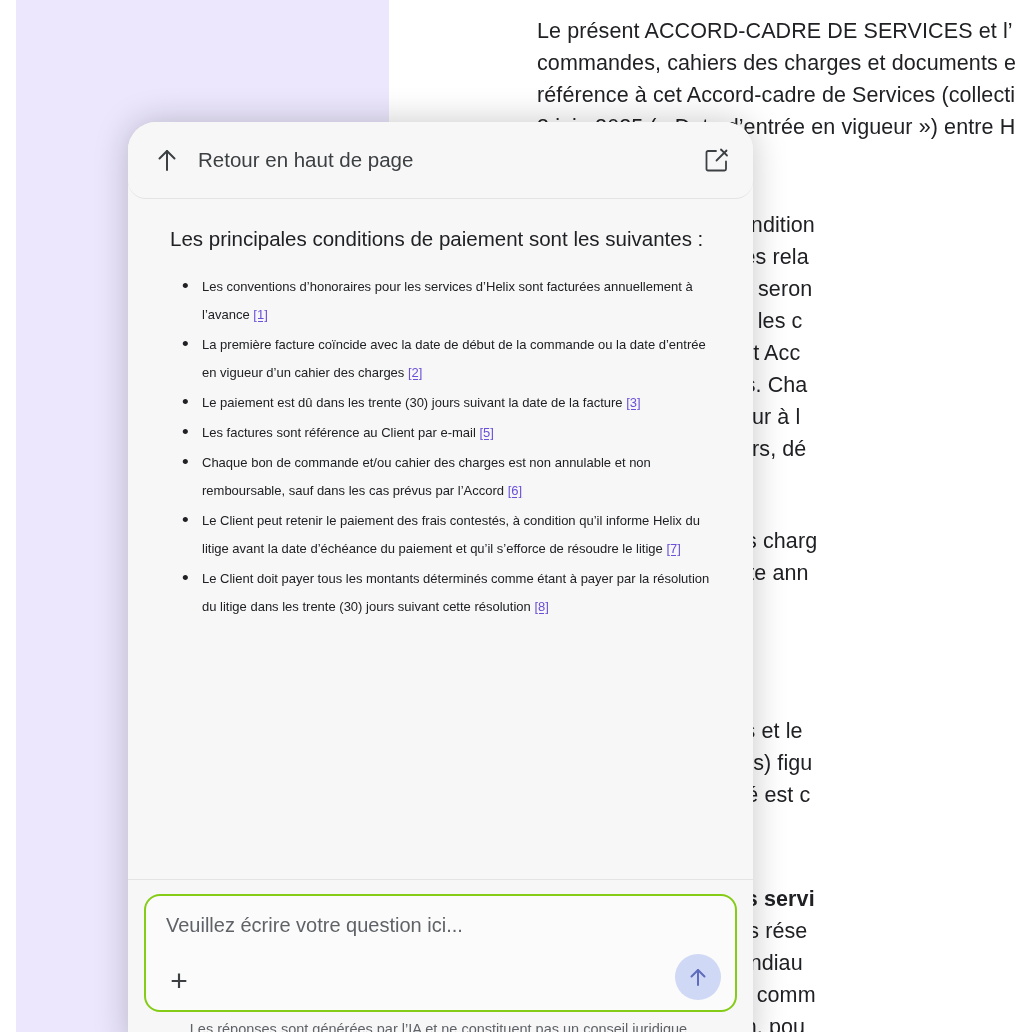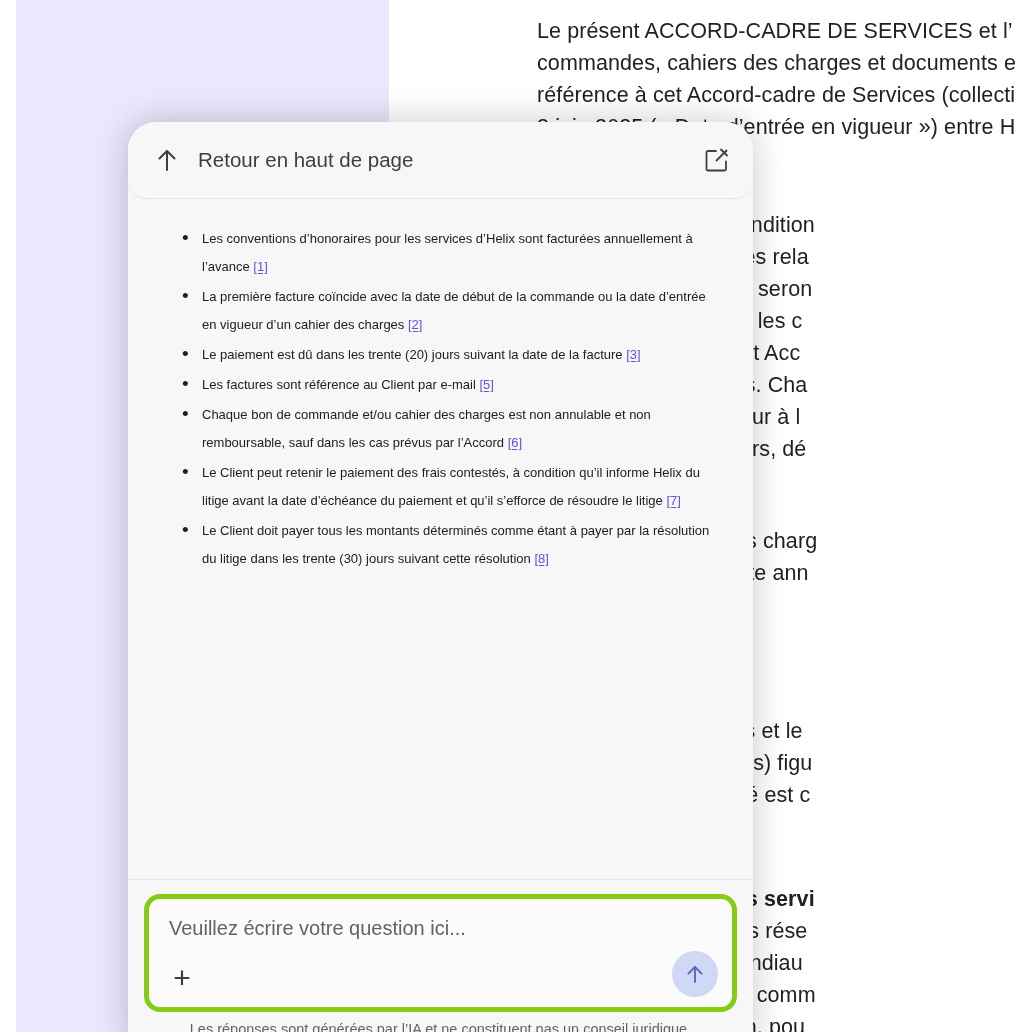--- a/index.html
+++ b/index.html
@@ -185,21 +185,21 @@
   .chat-footer {
     flex: 0 0 auto;
     padding: 14px 16px 0 16px;
     background: #f7f7f7;
     border-top: 1px solid #e4e4e4;
   }
 
   .composer {
     position: relative;
     height: 118px;
-    border: 5px solid #84cc16;
+    border: 2px solid #84cc16;
     border-radius: 16px;
     background: #fbfbfb;
     padding: 18px 20px;
     box-sizing: border-box;
   }
 
   .composer-placeholder {
     font-size: 20px;
     color: #5f6368;
   }
@@ -309,25 +309,26 @@
       <span class="compose-icon">
         <svg width="26" height="26" viewBox="0 0 26 26" fill="none" stroke="currentColor" stroke-width="1.8" stroke-linecap="round" stroke-linejoin="round">
           <path d="M22 14.5V22a1.5 1.5 0 0 1-1.5 1.5H4A1.5 1.5 0 0 1 2.5 22V5.5A1.5 1.5 0 0 1 4 4h8"></path>
           <path d="M17 2.5l6 6"></path>
           <path d="M12.5 13.5L22.5 3.5"></path>
         </svg>
       </span>
     </div>
 
     <div class="chat-body">
+      <p class="answer-intro">Les principales conditions de paiement sont les suivantes :</p>
 
       <ul class="answer-list">
         <li><span>Les conventions d’honoraires pour les services d’Helix sont facturées annuellement à l’avance </span><span class="cite">[1]</span></li>
         <li><span>La première facture coïncide avec la date de début de la commande ou la date d’entrée en vigueur d’un cahier des charges </span><span class="cite">[2]</span></li>
-        <li><span>Le paiement est dû dans les trente (20) jours suivant la date de la facture </span><span class="cite">[3]</span></li>
+        <li><span>Le paiement est dû dans les trente (30) jours suivant la date de la facture </span><span class="cite">[3]</span></li>
         <li><span>Les factures sont référence au Client par e-mail </span><span class="cite">[5]</span></li>
         <li><span>Chaque bon de commande et/ou cahier des charges est non annulable et non remboursable, sauf dans les cas prévus par l’Accord </span><span class="cite">[6]</span></li>
         <li><span>Le Client peut retenir le paiement des frais contestés, à condition qu’il informe Helix du litige avant la date d’échéance du paiement et qu’il s’efforce de résoudre le litige </span><span class="cite">[7]</span></li>
         <li><span>Le Client doit payer tous les montants déterminés comme étant à payer par la résolution du litige dans les trente (30) jours suivant cette résolution </span><span class="cite">[8]</span></li>
       </ul>
 
       <div class="answer-actions">
         
         
         

